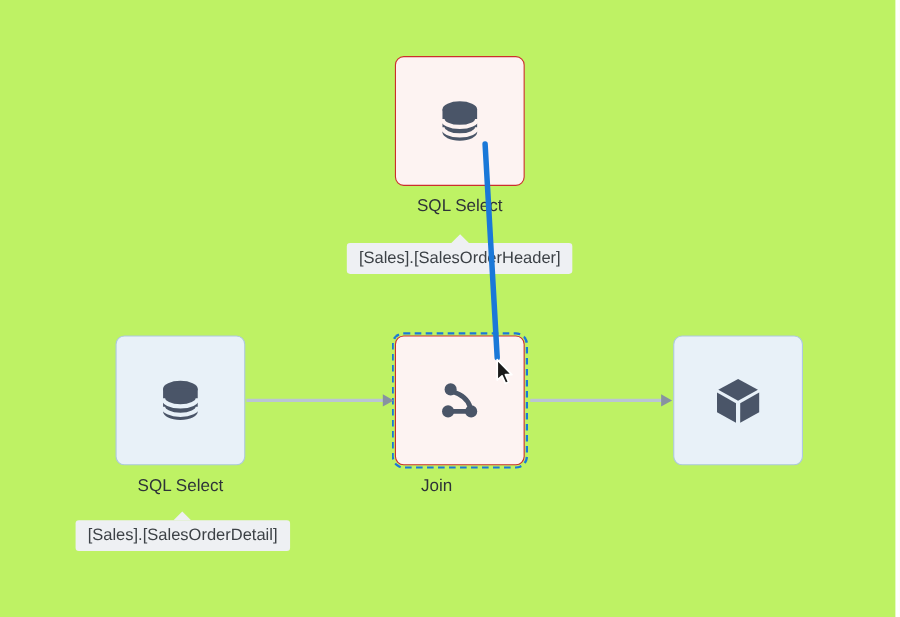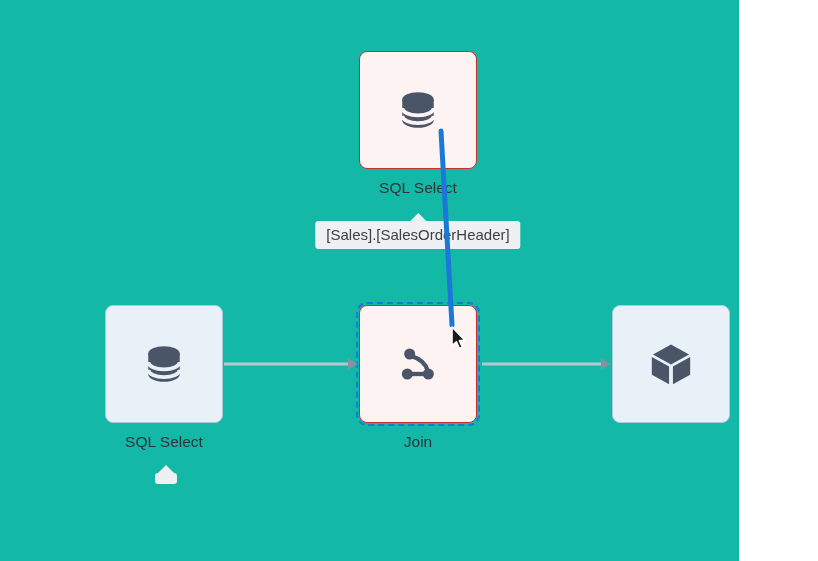--- a/index.html
+++ b/index.html
@@ -1,23 +1,23 @@
 <!DOCTYPE html>
 <html style="--error-border: #cb2f2c; --error-bg: #fdf3f2; --normal-border: #adc9de; --normal-bg: #e8f1f8; --icon-color: #4a5568; --connector-line: #bac5d3; --connector-arrow: #8792a1; --drag-line: #1a78d8; --selection-outline: #1a78d8; --tooltip-bg: #eef0f3; --tooltip-text: #3c4146; --label-text: #2e3338;"><head>
 <meta charset="utf-8">
 <style>
   * { margin: 0; padding: 0; box-sizing: border-box; }
   html, body { background: #ffffff; }
   body { font-family: "Liberation Sans", sans-serif; }
 
   .canvas {
     position: relative;
-    width: 739px;
+    width: 814px;
     height: 561px;
-    background: #14b8a6;
+    background: #bef264;
     overflow: hidden;
     text-align: center;
   }
 
   
   .node {
     position: absolute;
     width: 118px;
     height: 118px;
     border-radius: 8px;
@@ -115,32 +115,33 @@
     <svg width="42" height="42" viewBox="0 0 24 24">
       <ellipse class="icon-dark" cx="12" cy="6" rx="9" ry="4.2"></ellipse>
       <path class="icon-dark" d="M3 6 V17.8 C3 20.1 7 22.2 12 22.2 C17 22.2 21 20.1 21 17.8 V6 Z"></path>
       <path class="gap-blue" d="M3 10.9 C3 13.2 7 15.1 12 15.1 C17 15.1 21 13.2 21 10.9" stroke-width="2.2"></path>
       <path class="gap-blue" d="M3 15.3 C3 17.6 7 19.5 12 19.5 C17 19.5 21 17.6 21 15.3" stroke-width="2.2"></path>
     </svg>
   </div>
   <div class="node-label" style="left:164px; top:433px;">SQL Select</div>
   <div class="tooltip" style="left:166px; top:473px;">
     <div class="caret"></div>
+    <span>[Sales].[SalesOrderDetail]</span>
   </div>
 
   <div class="node state-error selected" style="left:359px; top:305px;">
     <svg width="40" height="40" viewBox="0 0 24 24">
       <path class="icon-stroke-dark" d="M8 7.2 C13 8.8 16.6 11.8 17.7 15.8" stroke-width="2.6"></path>
       <path class="icon-stroke-dark" d="M7 18 H16.5" stroke-width="2.6"></path>
       <circle class="icon-dark" cx="7" cy="6" r="3.3"></circle>
       <circle class="icon-dark" cx="5.6" cy="18" r="3.3"></circle>
       <circle class="icon-dark" cx="18.2" cy="18" r="3.3"></circle>
     </svg>
   </div>
-  <div class="node-label" style="left:418px; top:433px;">Join</div>
+  <div class="node-label" style="left:397px; top:433px;">Join</div>
 
   <div class="node state-normal" style="left:612px; top:305px;">
     <svg width="46" height="46" viewBox="0 0 24 24">
       <path class="icon-dark" d="M12 1.8 L21.4 7 L12 12.2 L2.6 7 Z"></path>
       <path class="icon-dark" d="M2 8.3 L11 13.3 V22.6 L2 17.6 Z"></path>
       <path class="icon-dark" d="M22 8.3 L13 13.3 V22.6 L22 17.6 Z"></path>
     </svg>
   </div>
 
   <svg class="overlay">

